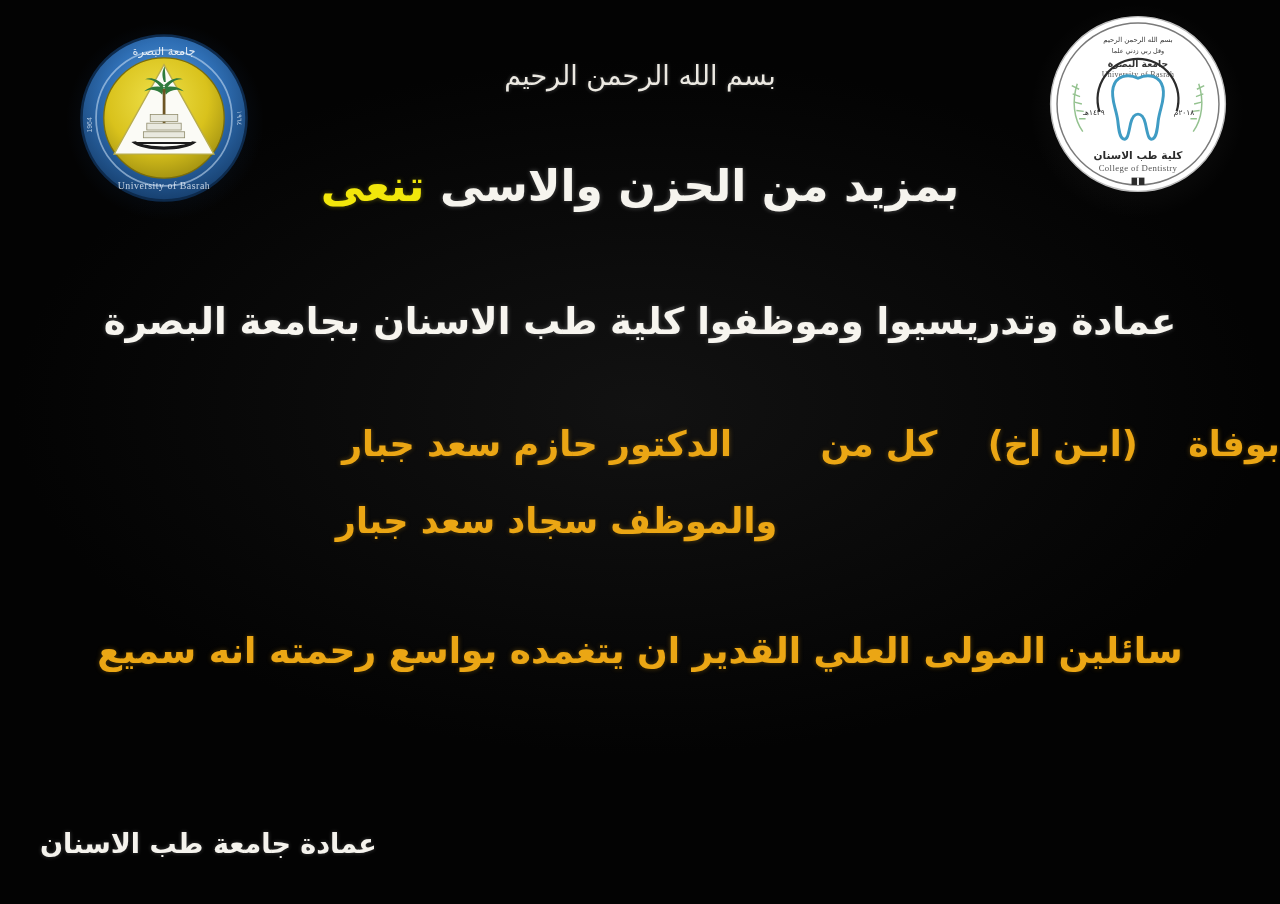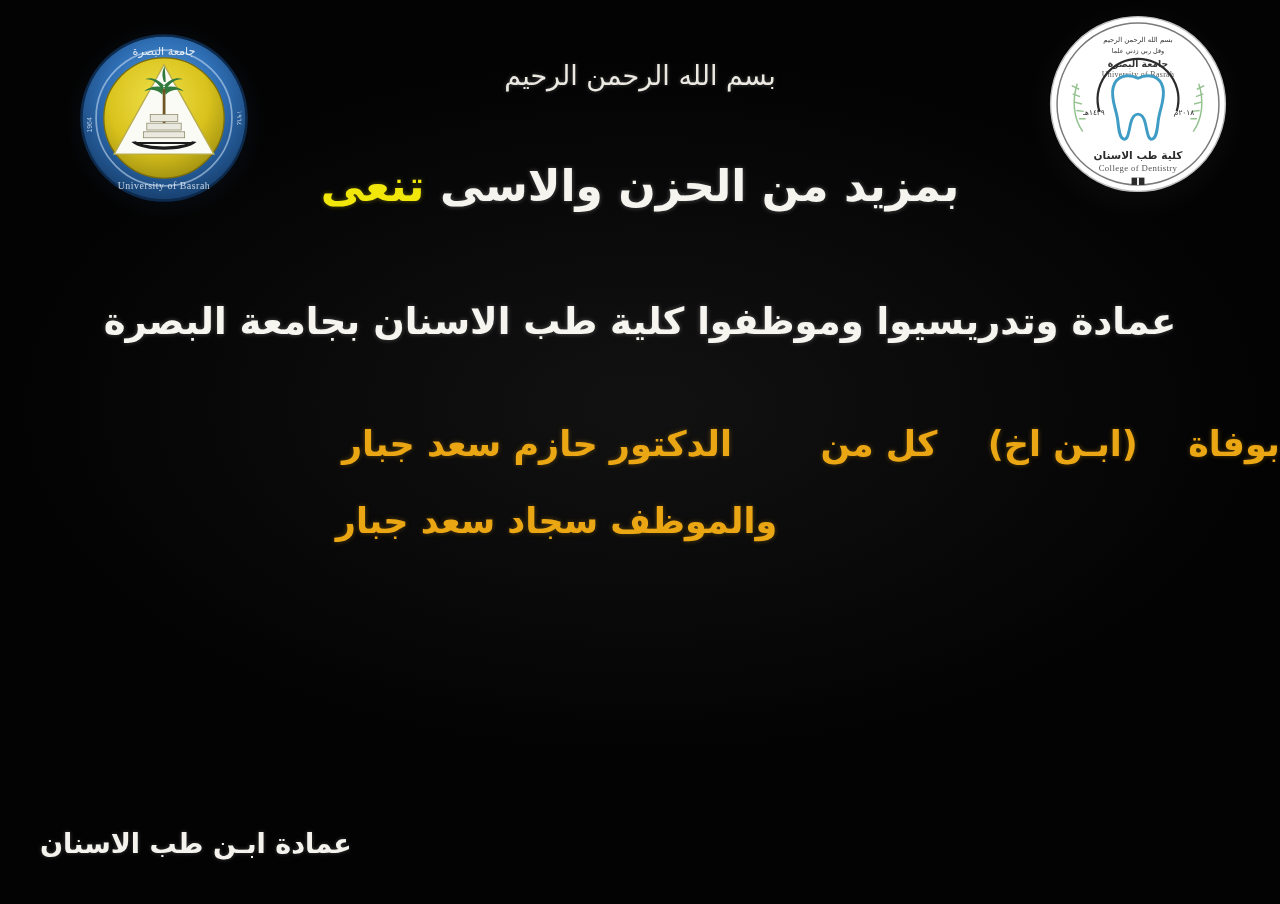--- a/index.html
+++ b/index.html
@@ -277,17 +277,18 @@
     <span>كل من</span>
     <span class="sp"></span>
     <span class="sp"></span>
     <span>الدكتور حازم سعد جبار</span>
   </div>
 
   <div class="line names-2">
     <span class="names-2-inner">والموظف سجاد سعد جبار</span>
   </div>
 
-
-
-  <div class="line footer">عمادة ابـن طب الاسنان</div>
+  <div class="line prayer-1">سائلين المولى العلي القدير ان يتغمده بواسع رحمته انه سميع</div>
+
+
+  <div class="line footer">عمادة جامعة طب الاسنان</div>
 
 </div>
 
 </body></html>

